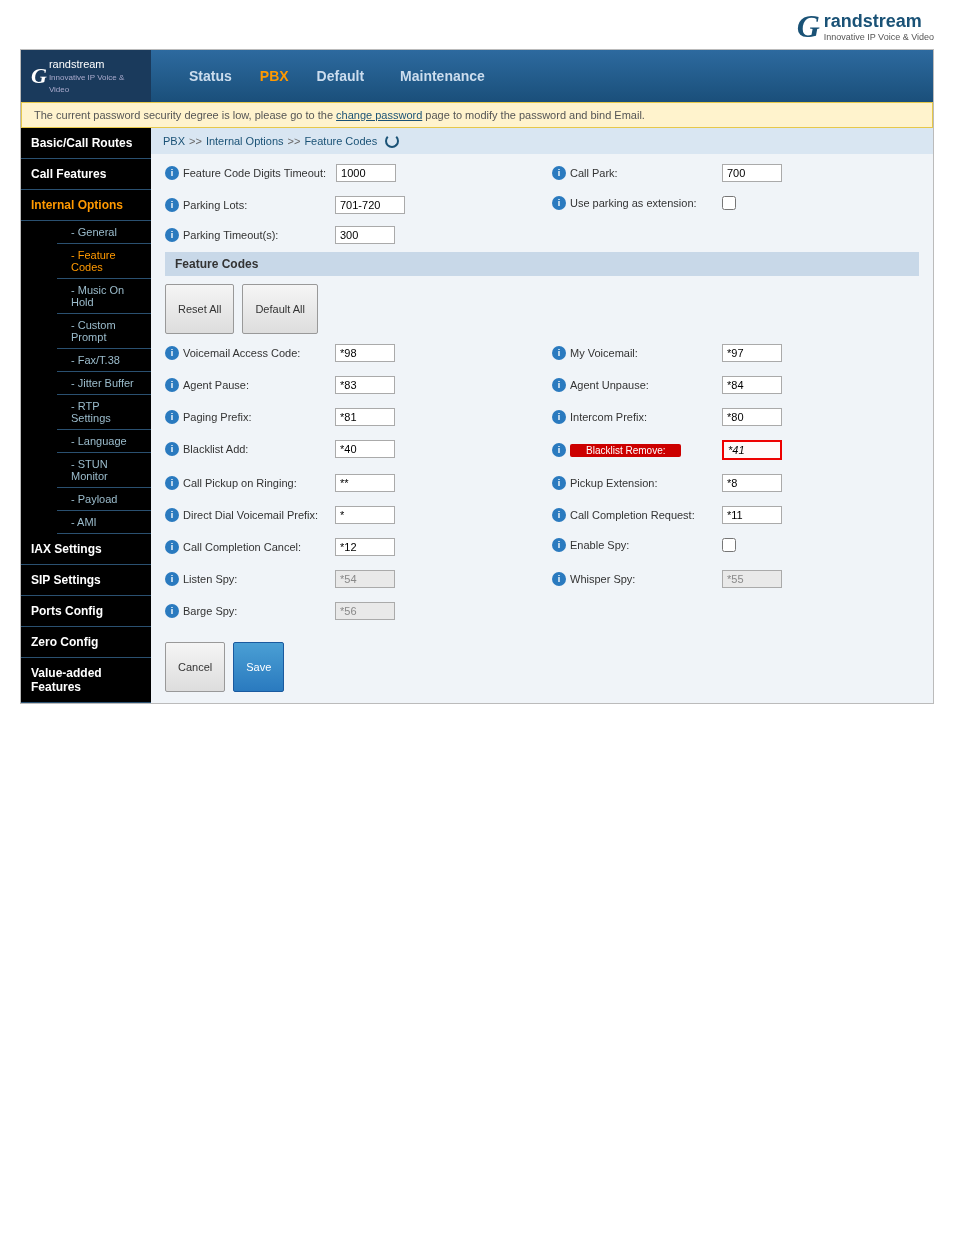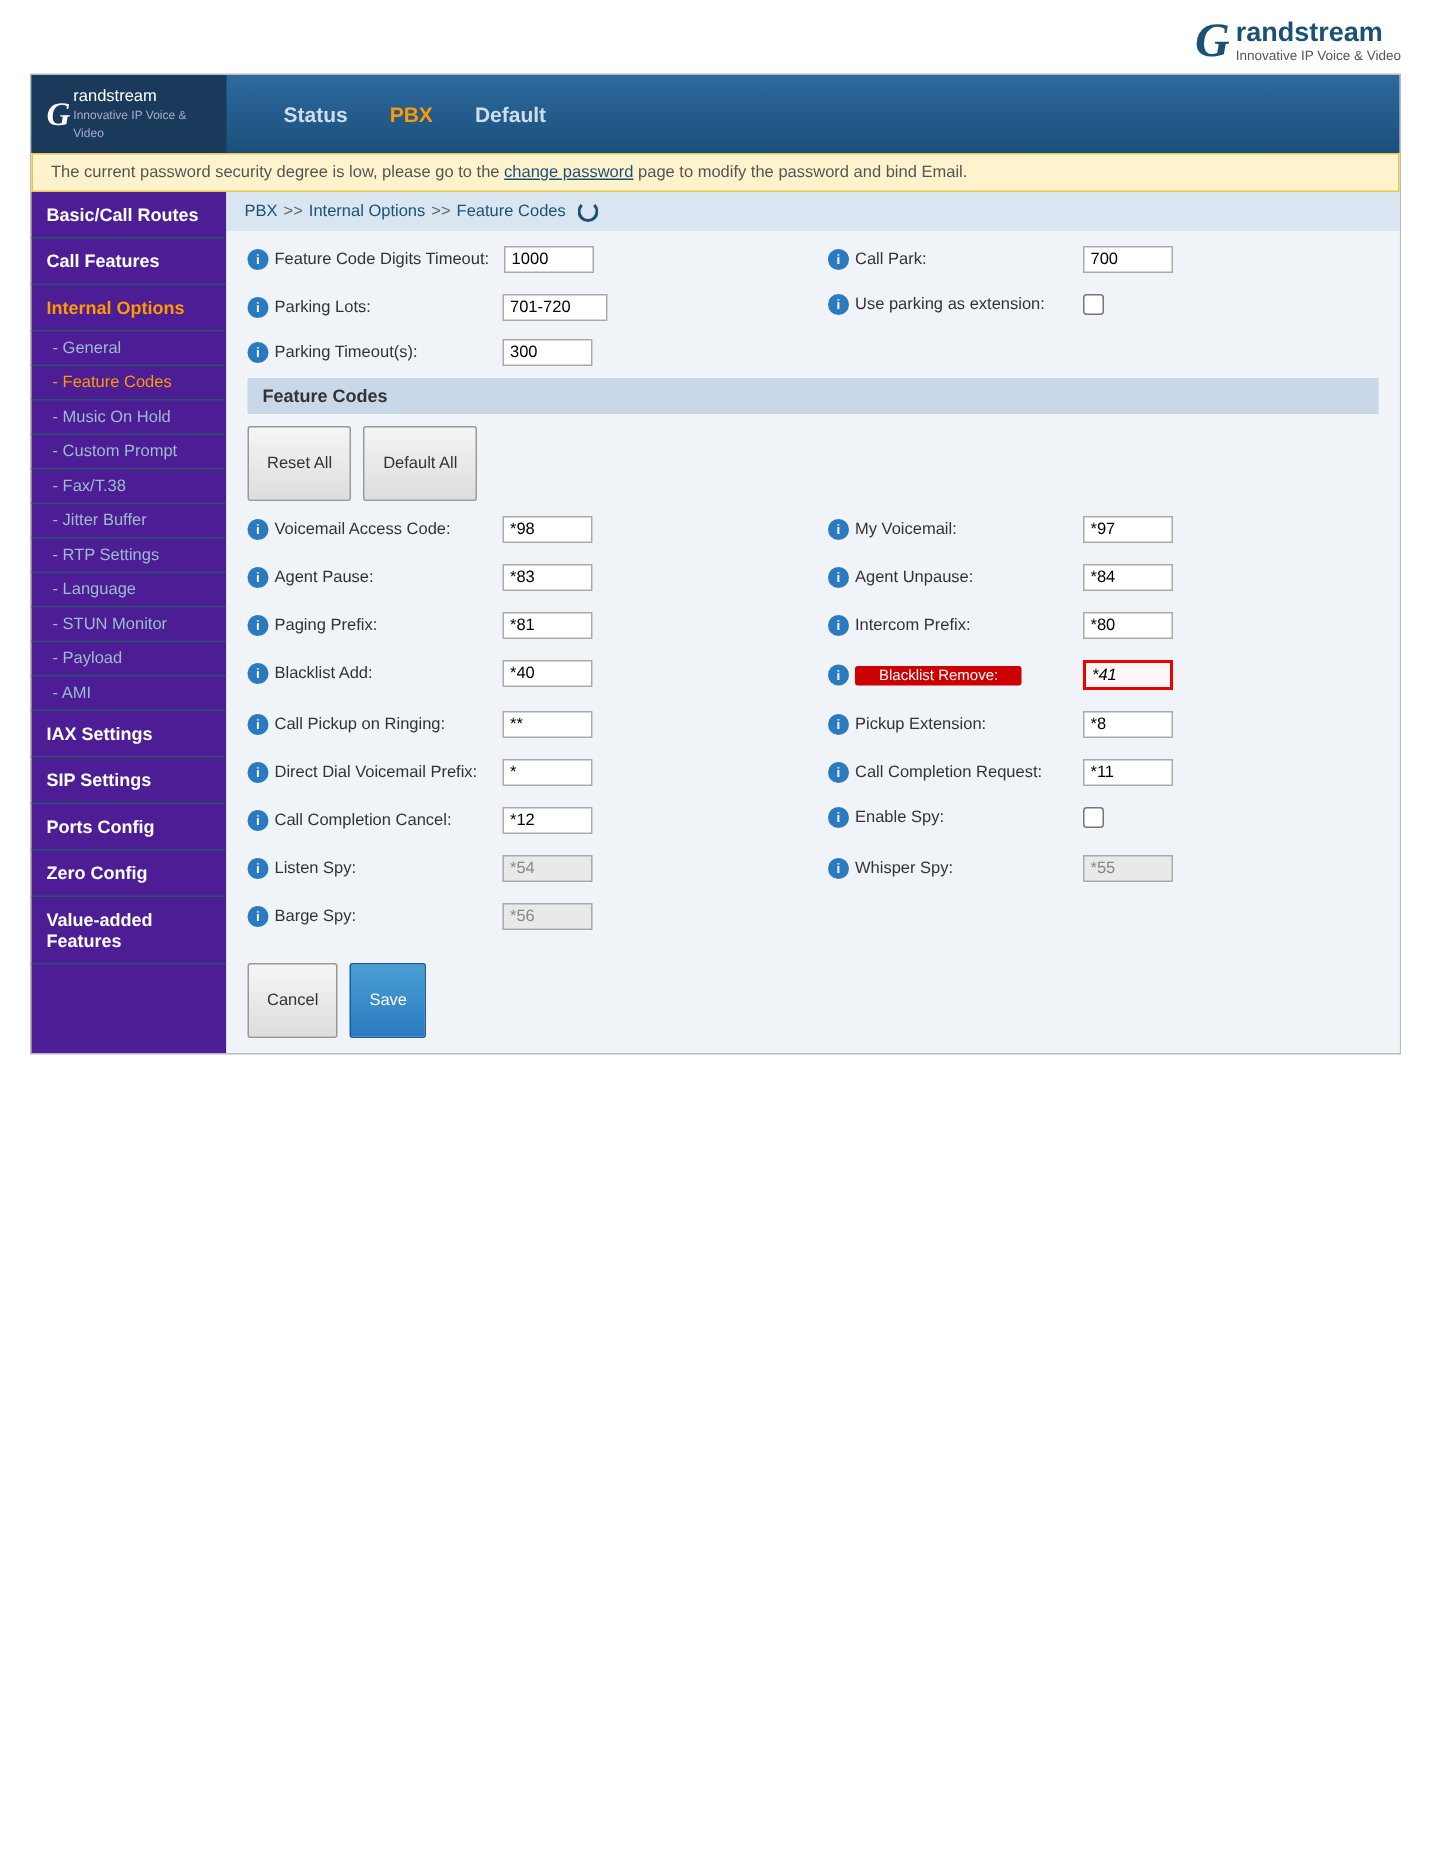--- a/index.html
+++ b/index.html
@@ -69,38 +69,39 @@
     .alert-bar a { color: #1a5276; }
 
     
     .content-area {
       display: flex; flex: 1;
     }
 
     
     .sidebar {
       width: 130px; min-width: 130px;
-      background: #4c1d95;
+      background: #000000;
       padding: 0;
     }
     .sidebar-section {
       padding: 8px 10px;
       color: #fff;
       font-size: 12px;
       font-weight: bold;
       cursor: pointer;
       border-bottom: 1px solid #2a5070;
     }
     .sidebar-section.orange { color: #f90; }
     .sidebar-item {
       padding: 5px 10px 5px 14px;
       color: #9bbccc;
       font-size: 11px;
       cursor: pointer;
       border-bottom: 1px solid #2a5070;
+      margin-left: 36px;
     }
     .sidebar-item.active { color: #f90; font-weight: normal; }
 
     
     .main-panel {
       flex: 1;
       padding: 0;
       background: #f0f4f8;
     }
 
@@ -206,20 +207,21 @@
 
   <div class="header-nav">
     <div class="header-logo-area">
       <span class="header-logo-g">G</span>
       <span class="header-logo-text">randstream<br><span style="font-size:8px;color:#aac;">Innovative IP Voice &amp; Video</span></span>
     </div>
     <div class="nav-items">
       <a class="nav-item">Status</a>
       <a class="nav-item nav-item-pbx">PBX</a>
       <a class="nav-item">Default</a>
+      <a class="nav-item">Maintenance</a>
     </div>
   </div>
 
   <div class="alert-bar">
     <span>The current password security degree is low, please go to the </span>
     <a href="#">change password</a>
     <span> page to modify the password and bind Email.</span>
   </div>
 
   <div class="content-area">

